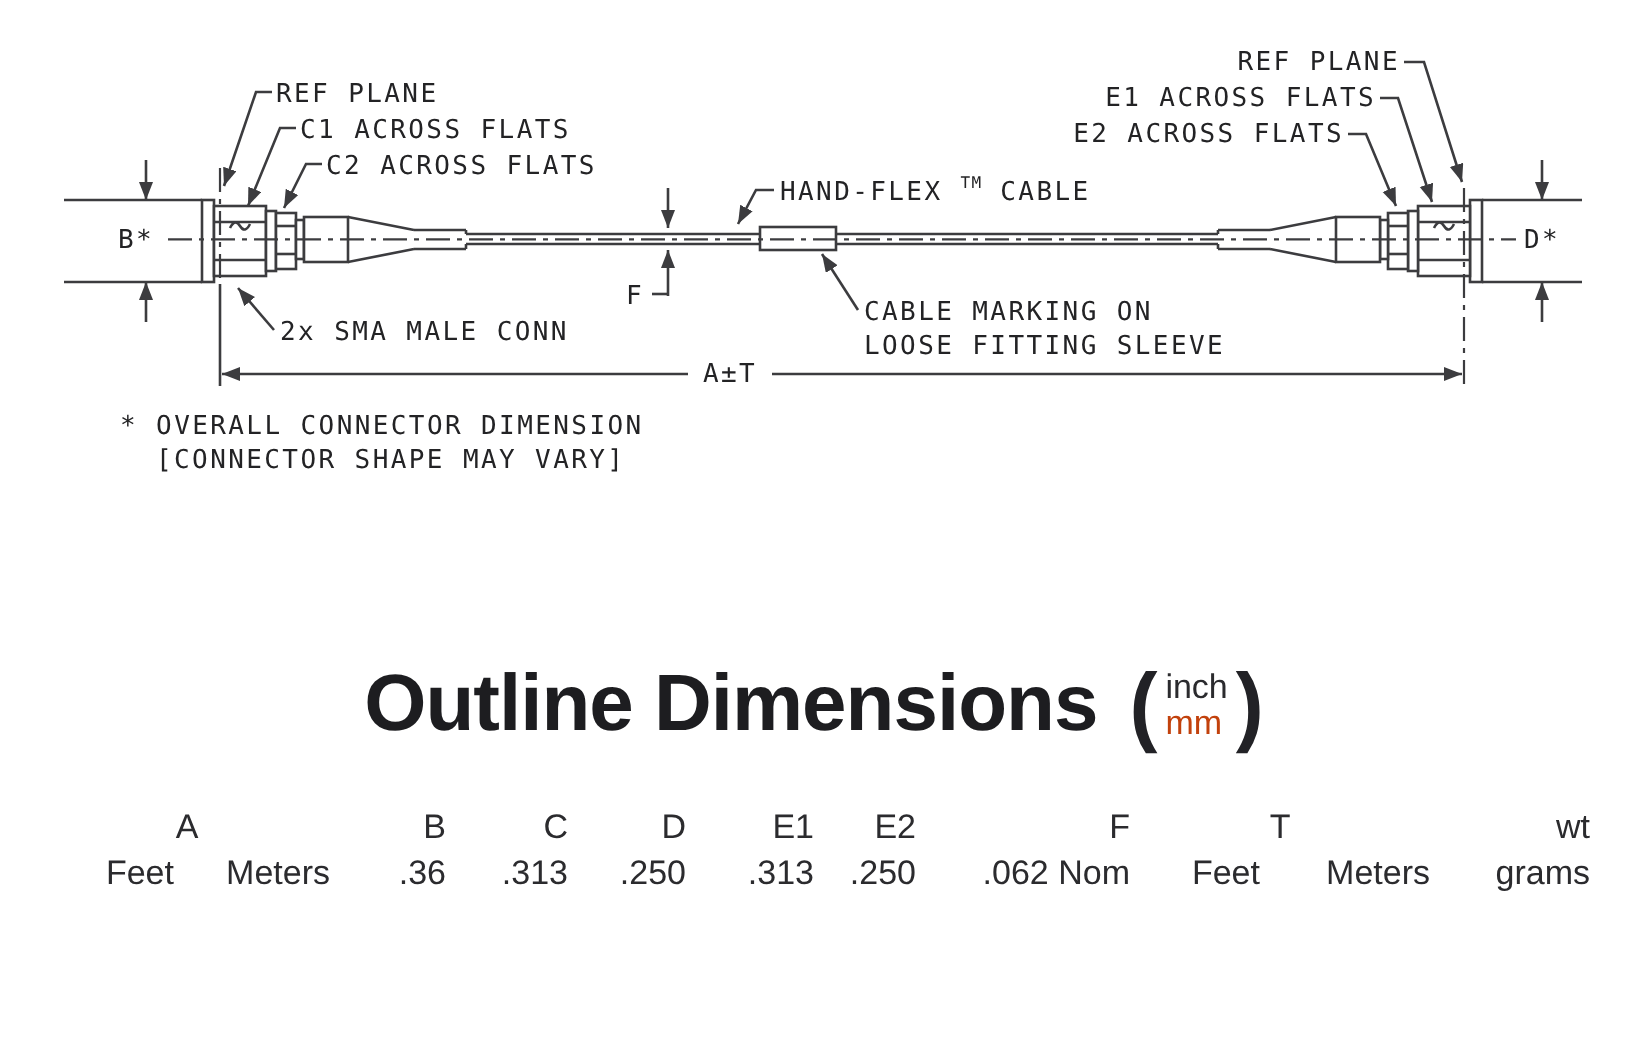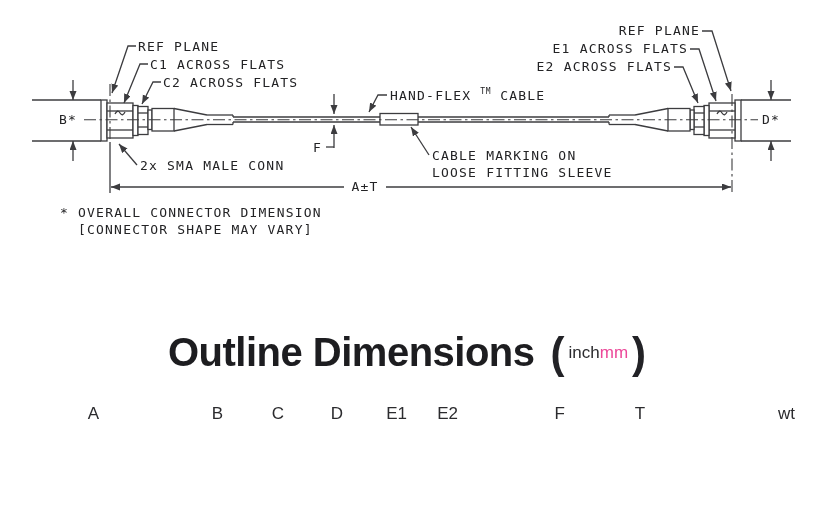--- a/index.html
+++ b/index.html
@@ -20,23 +20,23 @@
   .title-row{
     position:absolute;top:330px;left:0;width:814px;
     display:flex;justify-content:center;align-items:center;gap:16px;
   }
   .title{
     font-size:40px;font-weight:bold;color:#1d1d20;letter-spacing:-0.5px;
     white-space:nowrap;
   }
   .units{display:flex;align-items:center;gap:4px;}
   .paren{font-size:42px;font-weight:bold;color:#222226;line-height:1;transform:scaleY(1.05);}
-  .unit-stack{display:flex;flex-direction:row;align-items:flex-start;line-height:1.05;}
+  .unit-stack{display:flex;flex-direction:column;align-items:flex-start;line-height:1.05;}
   .unit-top{font-size:17px;color:#2b2b2e;}
-  .unit-bottom{font-size:17px;color:#ec4899;}
+  .unit-bottom{font-size:17px;color:#c2410c;}
   table.dims{
     position:absolute;top:402px;left:22px;width:773px;
     border-collapse:collapse;table-layout:fixed;
     font-family:"Liberation Sans", sans-serif;font-size:17px;color:#2b2b2e;
   }
   table.dims th, table.dims td{
     font-weight:normal;text-align:right;white-space:nowrap;
     height:23px;padding:0;line-height:23px;
   }
   table.dims .c{text-align:center;}
@@ -201,16 +201,29 @@
       <th colspan="2" class="c">A</th>
       <th>B</th>
       <th>C</th>
       <th>D</th>
       <th>E1</th>
       <th>E2</th>
       <th>F</th>
       <th colspan="2" class="c">T</th>
       <th>wt</th>
     </tr>
+    <tr>
+      <td>Feet</td>
+      <td>Meters</td>
+      <td>.36</td>
+      <td>.313</td>
+      <td>.250</td>
+      <td>.313</td>
+      <td>.250</td>
+      <td>.062 Nom</td>
+      <td>Feet</td>
+      <td>Meters</td>
+      <td>grams</td>
+    </tr>
   </tbody>
     </table>
 
 </div>
 
 </body></html>

